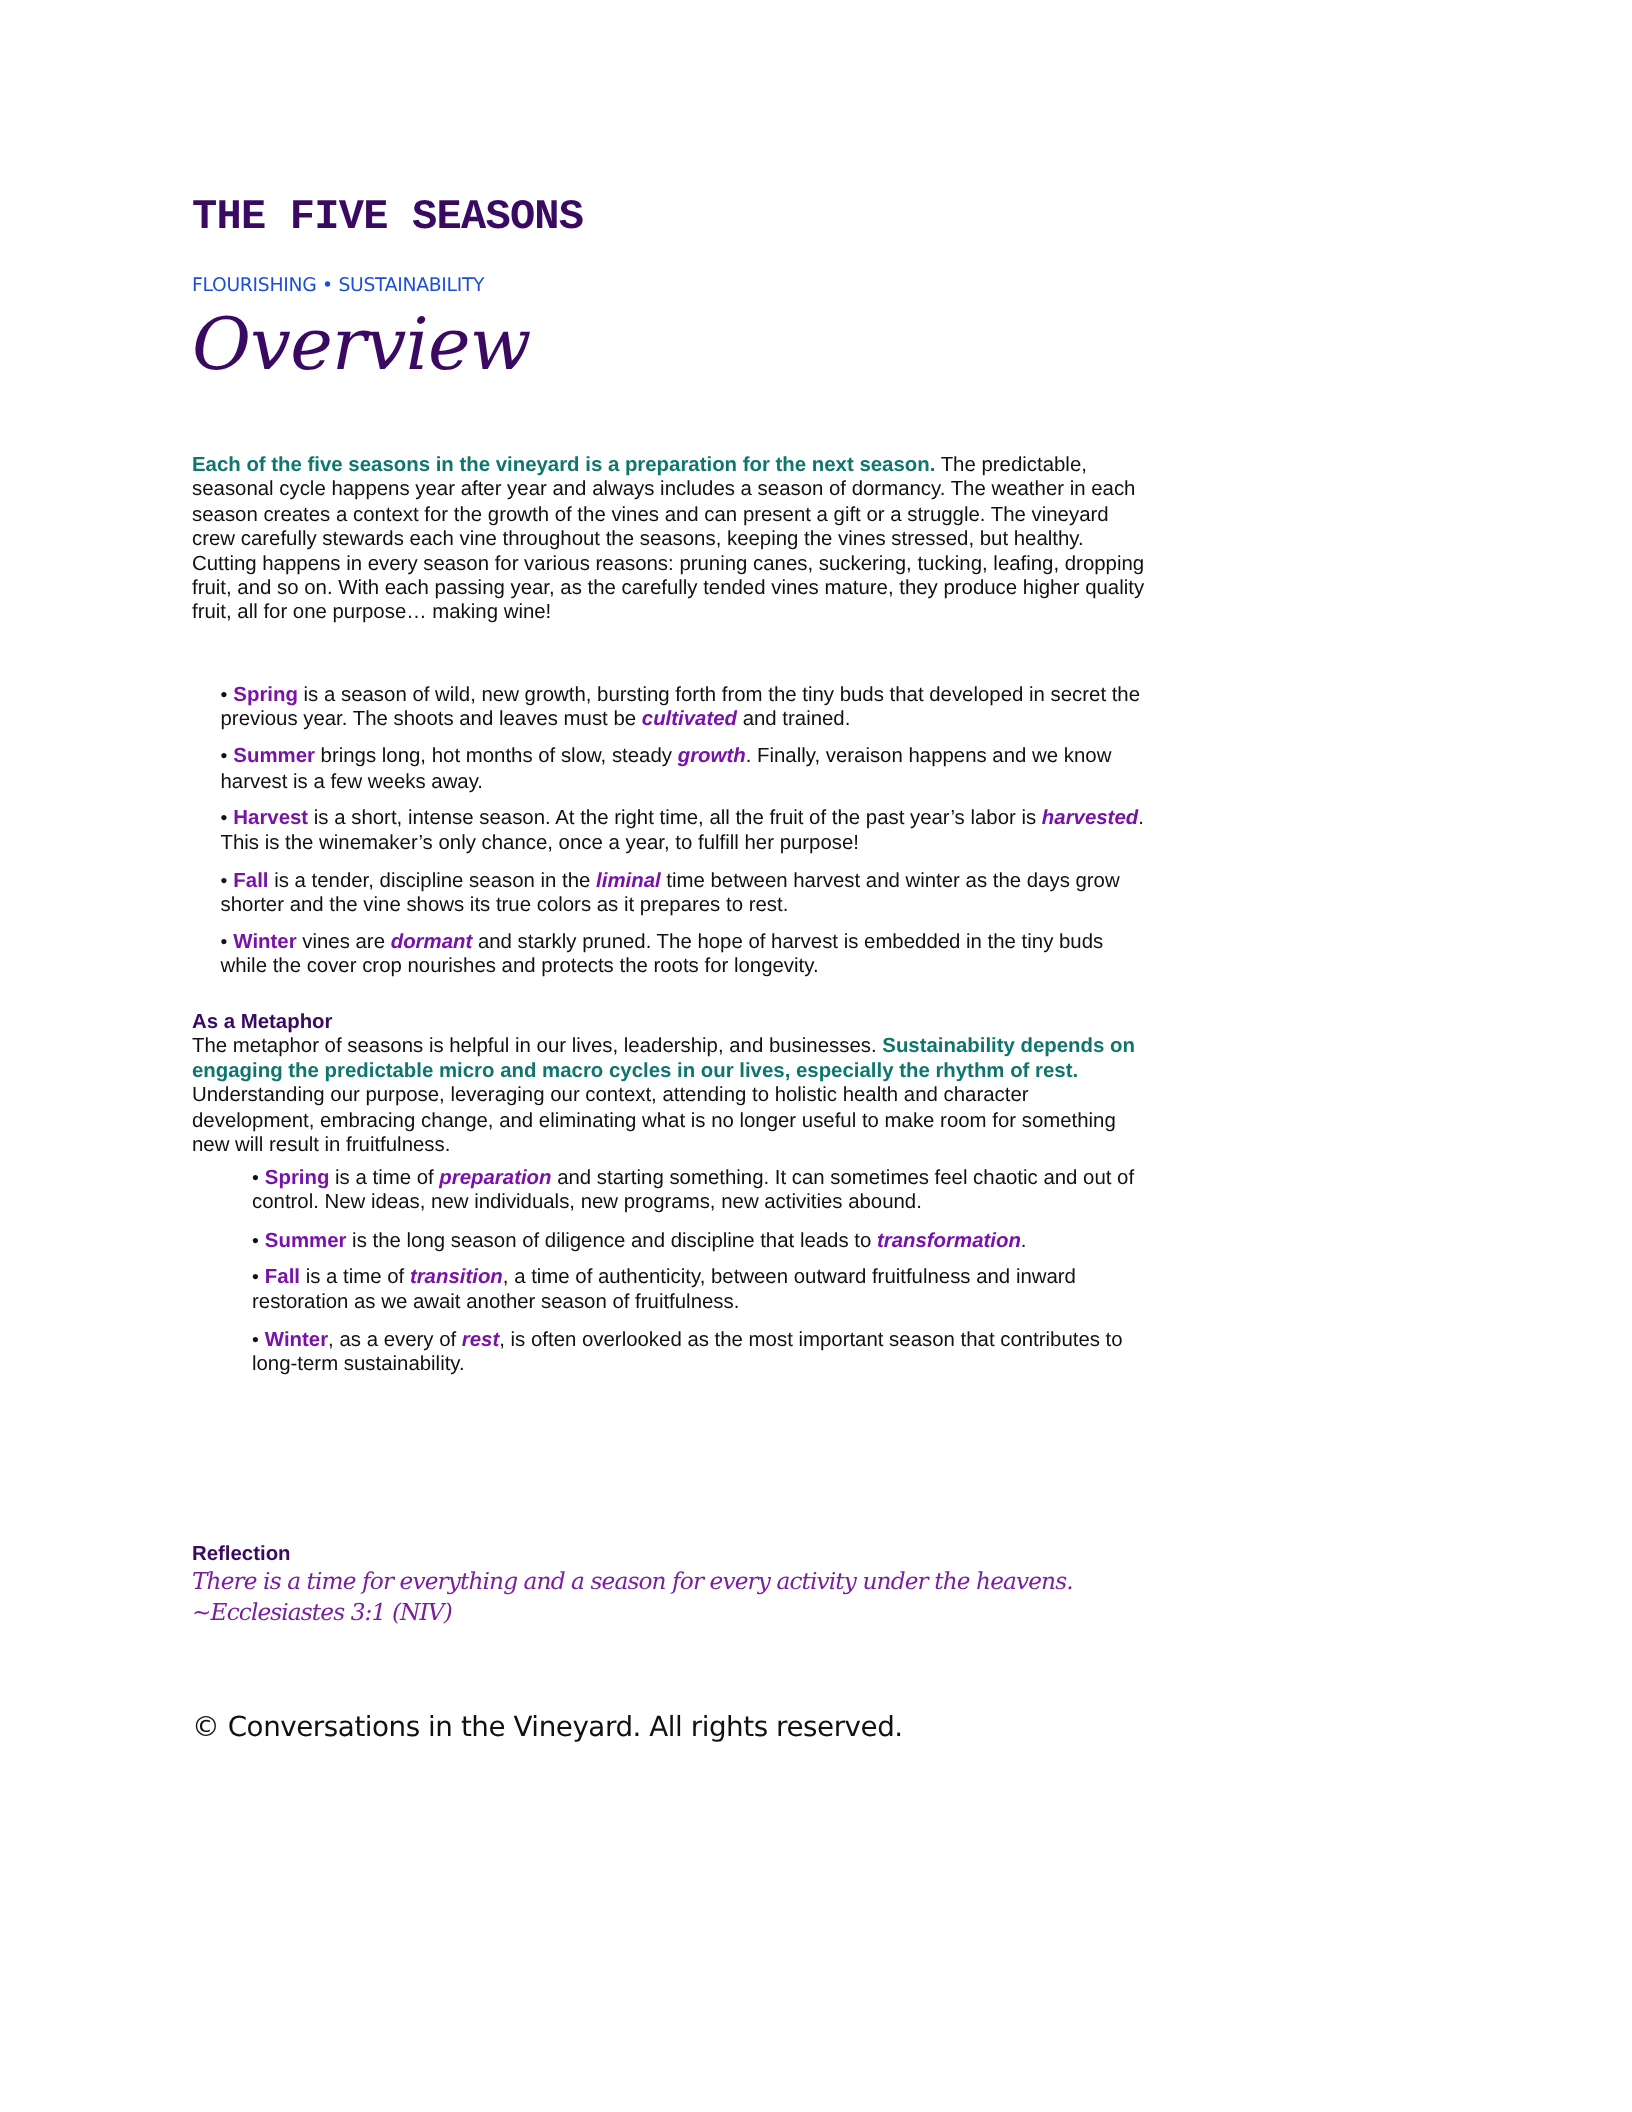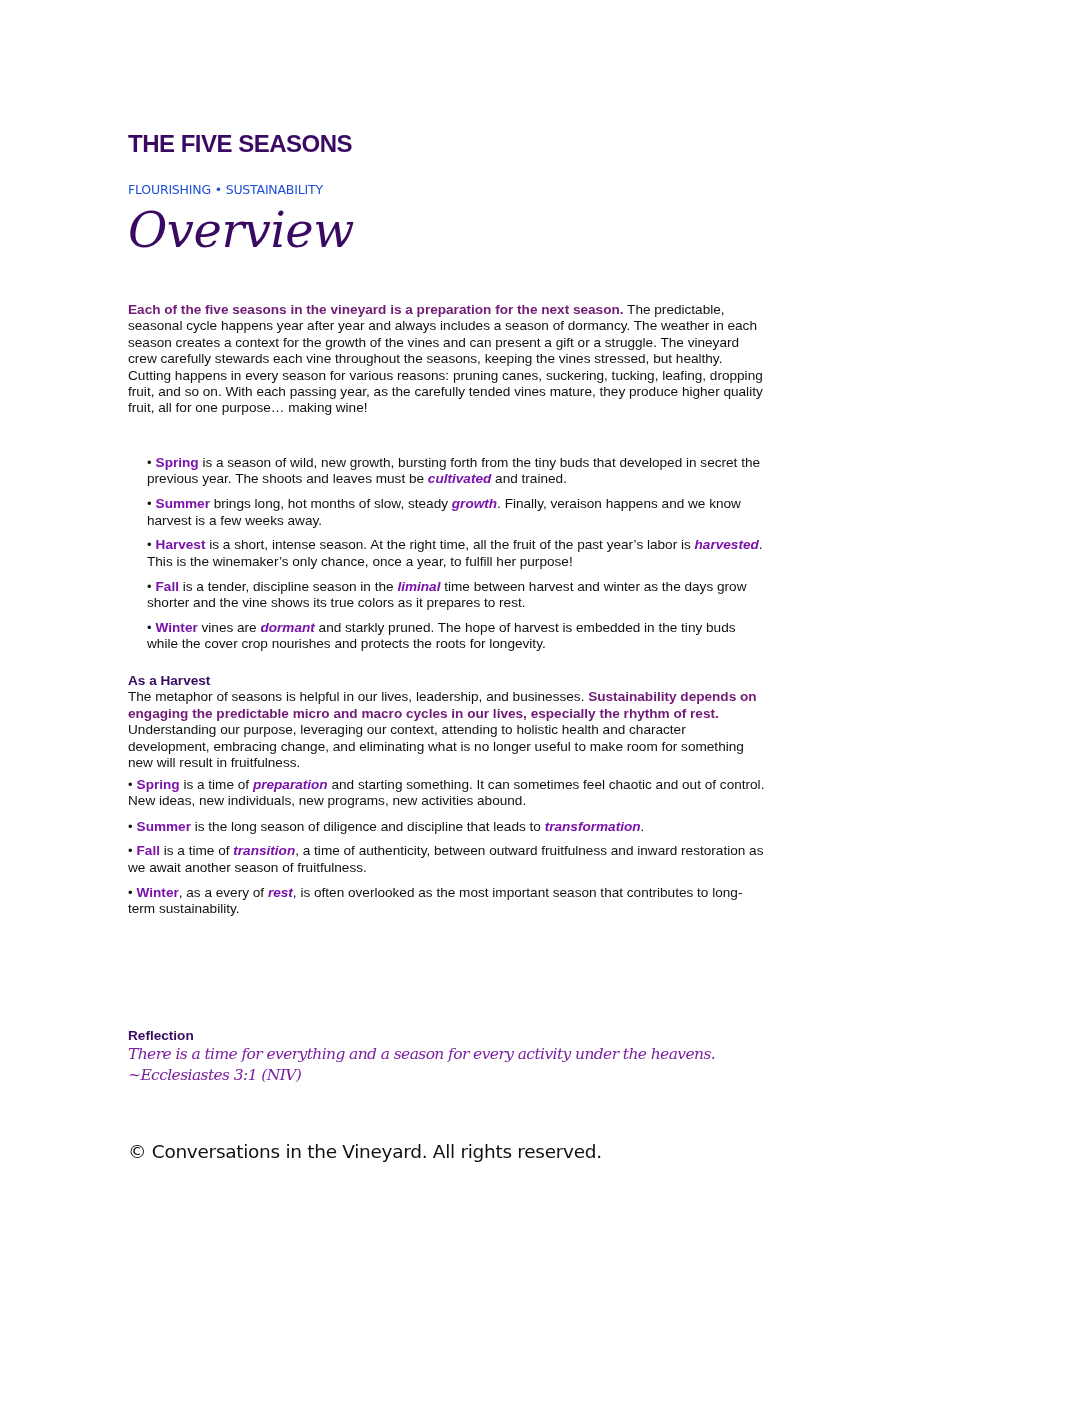--- a/index.html
+++ b/index.html
@@ -1,50 +1,50 @@
 <!DOCTYPE html>
 <html><head>
 <meta charset="utf-8">
 <style>
   html, body { margin: 0; padding: 0; background: #ffffff; }
   body { width: 1088px; height: 1408px; position: relative; overflow: hidden; }
   .page { position: absolute; left: 128px; top: 0; width: 640px; }
   .title {
     position: absolute; top: 130px; left: 0;
-    font-family: Liberation Sans, sans-serif; font-weight: bold;
-    font-size: 24px; color: #3a0a62; letter-spacing: -0.5px; white-space: nowrap;
+    font-family: Liberation Mono, monospace; font-weight: bold;
+    font-size: 28px; color: #3a0a62; letter-spacing: -0.5px; white-space: nowrap;
   }
   .subtitle {
     position: absolute; top: 182px; left: 0;
     font-family: "DejaVu Sans", sans-serif; font-size: 12.5px;
     color: #1d4ed8; white-space: nowrap; letter-spacing: -0.2px;
   }
   .overview {
     position: absolute; top: 202px; left: 0;
     font-family: "DejaVu Serif", serif; font-style: italic;
     font-size: 48px; color: #3a0a62; white-space: nowrap; letter-spacing: -0.5px;
   }
   .body-text {
     font-family: "Liberation Sans", sans-serif; font-size: 13.6px;
     line-height: 16.4px; color: #111111;
   }
   .section-head {
     font-family: "Liberation Sans", sans-serif; font-weight: bold;
     font-size: 13.6px; color: #3a0a62; line-height: 16.4px;
   }
-  .lead { font-weight: bold; color: #701a75; }
+  .lead { font-weight: bold; color: #0f766e; }
   .kw { font-weight: bold; color: #7a12aa; }
   .kwi { font-weight: bold; font-style: italic; color: #7a12aa; }
   .bullet { margin: 0; }
   .sec1 { position: absolute; top: 302px; left: 0; width: 640px; }
   .list1 { position: absolute; top: 455px; left: 0; width: 640px; }
   .list1 .bullet { height: 41.2px; margin-left: 19px; }
   .sec2 { position: absolute; top: 673px; left: 0; width: 640px; }
   .list2 { position: absolute; top: 777px; left: 0; width: 640px; }
-  .list2 .bullet { height: 41.6px; }
+  .list2 .bullet { height: 41.6px; margin-left: 40px; }
   .list2 .bullet.single { height: 24.8px; }
   .dot { font-size: 13px; margin-right: 4px; }
   .reflection { position: absolute; top: 1028px; left: 0; width: 640px; }
   .quote {
     font-family: "DejaVu Serif", serif; font-style: italic;
     font-size: 15.5px; color: #7a1fa0; line-height: 21px; letter-spacing: -0.6px;
     white-space: nowrap;
   }
   .copyright {
     position: absolute; top: 1141px; left: 0;
@@ -66,21 +66,21 @@
 
   <div class="list1 body-text">
     <div class="bullet"><span class="dot">•</span><span class="kw">Spring</span><span> is a season of wild, new growth, bursting forth from the tiny buds that developed in secret the previous year. The shoots and leaves must be </span><span class="kwi">cultivated</span><span> and trained.</span></div>
     <div class="bullet"><span class="dot">•</span><span class="kw">Summer</span><span> brings long, hot months of slow, steady </span><span class="kwi">growth</span><span>. Finally, veraison happens and we know harvest is a few weeks away.</span></div>
     <div class="bullet"><span class="dot">•</span><span class="kw">Harvest</span><span> is a short, intense season. At the right time, all the fruit of the past year’s labor is </span><span class="kwi">harvested</span><span>. This is the winemaker’s only chance, once a year, to fulfill her purpose!</span></div>
     <div class="bullet"><span class="dot">•</span><span class="kw">Fall</span><span> is a tender, discipline season in the </span><span class="kwi">liminal</span><span> time between harvest and winter as the days grow shorter and the vine shows its true colors as it prepares to rest.</span></div>
     <div class="bullet"><span class="dot">•</span><span class="kw">Winter</span><span> vines are </span><span class="kwi">dormant</span><span> and starkly pruned. The hope of harvest is embedded in the tiny buds while the cover crop nourishes and protects the roots for longevity.</span></div>
   </div>
 
   <div class="sec2">
-    <div class="section-head">As a Harvest</div>
+    <div class="section-head">As a Metaphor</div>
     <div class="body-text"><span>The metaphor of seasons is helpful in our lives, leadership, and businesses. </span><span class="lead">Sustainability depends on engaging the predictable micro and macro cycles in our lives, especially the rhythm of rest.</span><span> Understanding our purpose, leveraging our context, attending to holistic health and character development, embracing change, and eliminating what is no longer useful to make room for something new will result in fruitfulness.</span></div>
   </div>
 
   <div class="list2 body-text">
     <div class="bullet"><span class="dot">•</span><span class="kw">Spring</span><span> is a time of </span><span class="kwi">preparation</span><span> and starting something. It can sometimes feel chaotic and out of control. New ideas, new individuals, new programs, new activities abound.</span></div>
     <div class="bullet single"><span class="dot">•</span><span class="kw">Summer</span><span> is the long season of diligence and discipline that leads to </span><span class="kwi">transformation</span><span>.</span></div>
     <div class="bullet"><span class="dot">•</span><span class="kw">Fall</span><span> is a time of </span><span class="kwi">transition</span><span>, a time of authenticity, between outward fruitfulness and inward restoration as we await another season of fruitfulness.</span></div>
     <div class="bullet"><span class="dot">•</span><span class="kw">Winter</span><span>, as a every of </span><span class="kwi">rest</span><span>, is often overlooked as the most important season that contributes to long-term sustainability.</span></div>
   </div>
 

